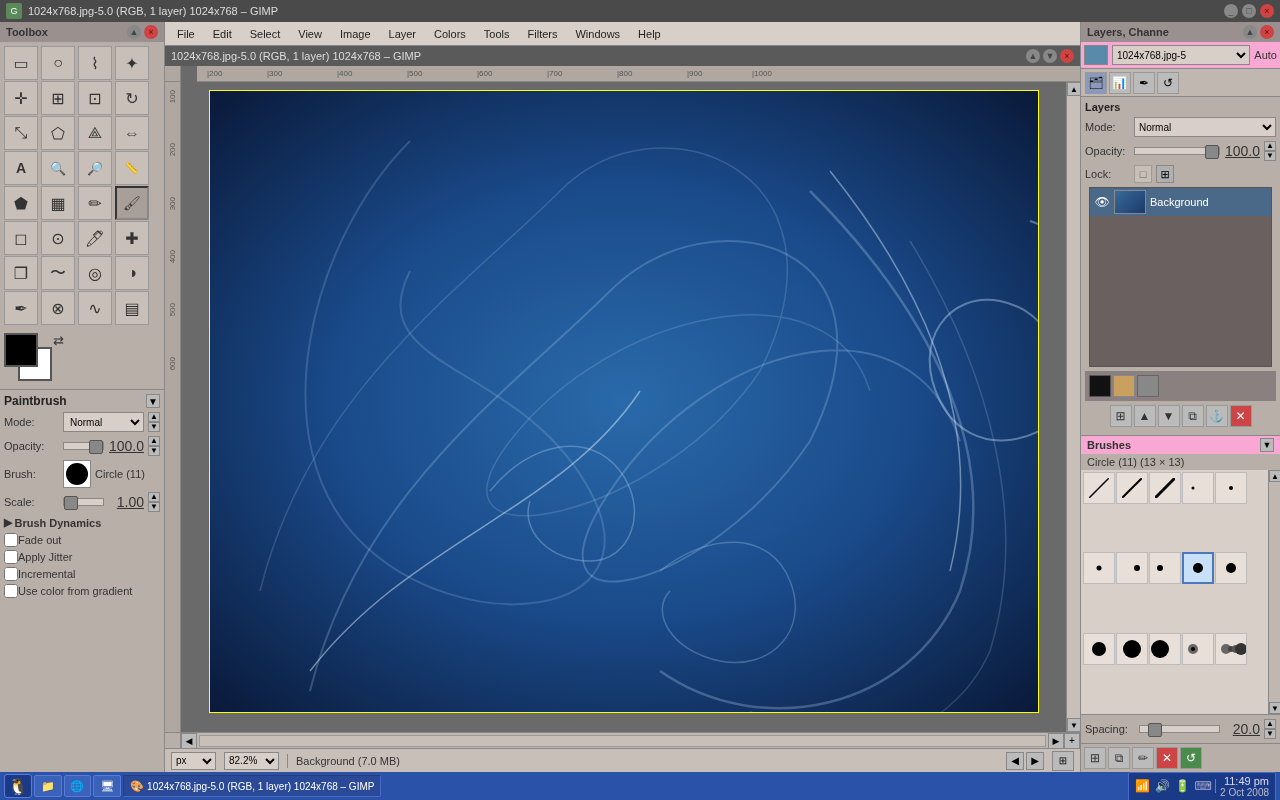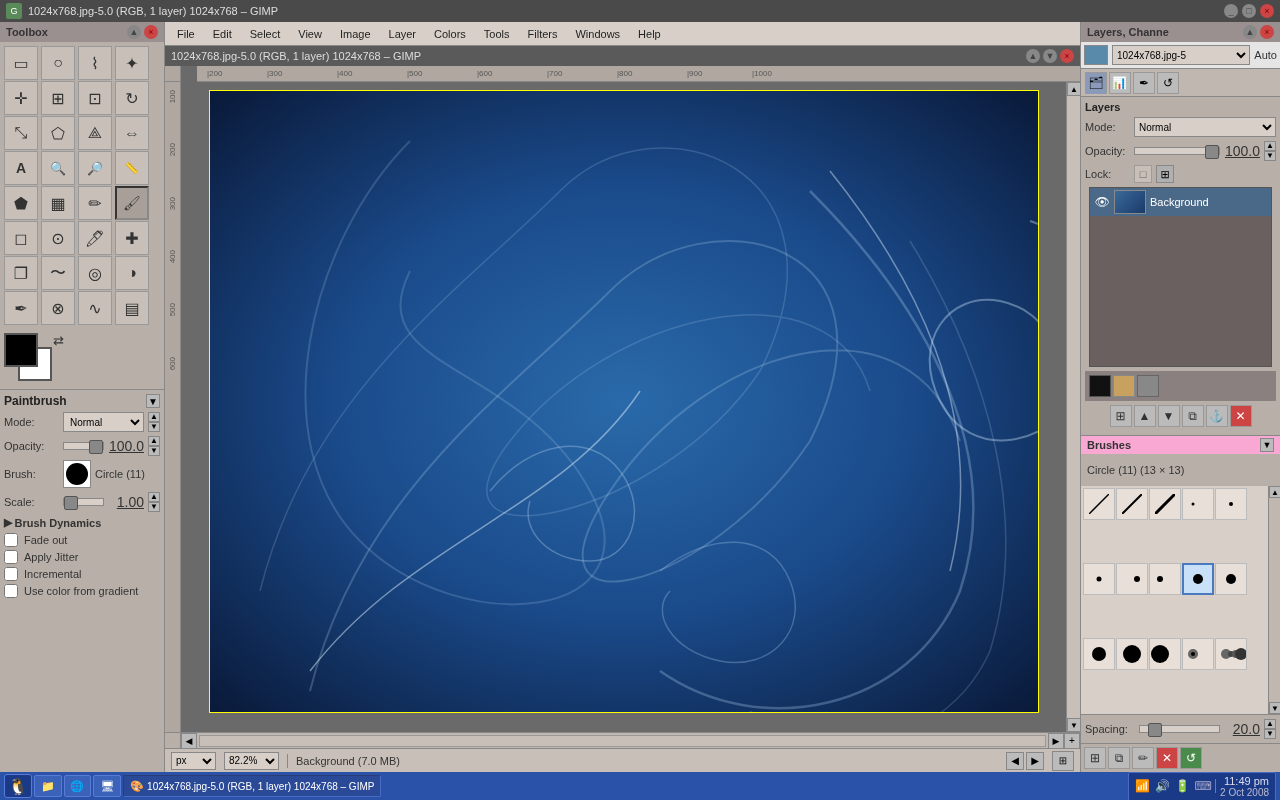--- a/index.html
+++ b/index.html
@@ -36,21 +36,21 @@
     .option-label { font-size: 11px; color: #333; width: 55px; flex-shrink: 0; }
     .option-select { flex: 1; font-size: 10px; background: #d8d0c8; border: 1px solid #888; height: 20px; padding: 0 2px; }
     .slider-track { flex: 1; height: 8px; background: #d8d0c8; border: 1px solid #888; position: relative; cursor: pointer; }
     .slider-thumb { position: absolute; top: -3px; height: 14px; width: 14px; background: #888; border: 1px solid #555; border-radius: 2px; cursor: pointer; }
     .option-value { font-size: 14px; color: #333; width: 36px; text-align: right; text-decoration: underline; }
     .spinner-btns { display: flex; flex-direction: column; }
     .spin-btn { height: 10px; width: 12px; background: #bbb; border: 1px solid #888; font-size: 8px; line-height: 8px; cursor: pointer; text-align: center; }
     .brush-preview { width: 28px; height: 28px; background: #fff; border: 1px solid #888; display: flex; align-items: center; justify-content: center; }
     .brush-circle { width: 22px; height: 22px; background: #000; border-radius: 50%; }
     .section-toggle { font-size: 11px; color: #333; cursor: pointer; display: flex; align-items: center; gap: 2px; font-weight: bold; margin-bottom: 4px; }
-    .checkbox-row { display: flex; align-items: center; gap: 6px; margin-bottom: 3px; }
+    .checkbox-row { display: flex; align-items: center; margin-bottom: 3px; }
     .checkbox-row input[type=checkbox] { width: 14px; height: 14px; cursor: pointer; }
     .checkbox-label { font-size: 11px; color: #333; }
 
     
     .main-area { flex: 1; display: flex; flex-direction: column; overflow: hidden; }
 
     
     .menu-bar { height: 24px; background: #d8d0c8; display: flex; align-items: center; padding: 0 4px; border-bottom: 1px solid #888; gap: 2px; }
     .menu-item { padding: 2px 8px; font-size: 11px; color: #222; cursor: pointer; height: 20px; display: flex; align-items: center; }
 
@@ -93,21 +93,21 @@
     .layer-thumb { width: 32px; height: 24px; background: #5a8aaa; border: 1px solid #888; flex-shrink: 0; }
     .layer-name { font-size: 11px; color: white; }
     .layer-actions { display: flex; gap: 2px; padding: 4px; justify-content: center; flex-wrap: wrap; }
     .layer-act-btn { width: 22px; height: 22px; background: #bbb; border: 1px solid #999; display: flex; align-items: center; justify-content: center; cursor: pointer; font-size: 12px; color: #333; }
     .layer-act-btn.delete { background: #cc4444; color: white; }
     .layer-act-btn.refresh { background: #4a8a4a; color: white; }
 
     
     .brushes-section { flex: 1; overflow: hidden; display: flex; flex-direction: column; border-top: 1px solid #888; }
     .brushes-title { height: 18px; background: #f9a8d4; display: flex; align-items: center; justify-content: space-between; padding: 0 6px; font-size: 11px; font-weight: bold; color: #333; }
-    .brushes-subtitle { font-size: 11px; color: #333; padding: 10px 6px; }
+    .brushes-subtitle { font-size: 11px; color: #333; padding: 2px 6px; }
     .brushes-grid { display: flex; flex-wrap: wrap; padding: 2px; gap: 1px; overflow-y: auto; flex: 1; background: #d8d0c8; }
     .brush-swatch { width: 32px; height: 32px; background: #e8e0d8; border: 1px solid #bbb; display: flex; align-items: center; justify-content: center; cursor: pointer; }
     .brush-swatch.selected { border: 2px solid #4a7abd; background: #c8e0f8; }
     .spacing-row { display: flex; align-items: center; gap: 4px; padding: 4px; border-top: 1px solid #888; }
     .spacing-label { font-size: 11px; color: #333; width: 50px; }
     .right-scroll { width: 12px; background: #c0b8b0; border-left: 1px solid #888; display: flex; flex-direction: column; }
 
     
     .taskbar { height: 28px; background: #2a52a8; display: flex; align-items: center; gap: 2px; padding: 0 4px; flex-shrink: 0; }
     .taskbar-start { width: 28px; height: 24px; background: #1a3a88; border: 1px solid #5a7ad8; display: flex; align-items: center; justify-content: center; font-size: 16px; cursor: pointer; color: white; border-radius: 3px; }
@@ -387,21 +387,21 @@
 
   <div class="right-panel">
     <div class="right-title">
       <span>Layers, Channe</span>
       <div class="toolbox-title-icons">
         <button class="title-btn max">▲</button>
         <button class="title-btn close">×</button>
       </div>
     </div>
 
-    <div style="display:flex;align-items:center;gap:4px;padding:3px;background:#e5e5e5;border-bottom:1px solid #888;">
+    <div style="display:flex;align-items:center;gap:4px;padding:3px;background:#f9a8d4;border-bottom:1px solid #888;">
       <div style="width:24px;height:20px;background:#5a8aaa;border:1px solid #888;flex-shrink:0;"></div>
       <select style="flex:1;font-size:10px;background:#d8d0c8;border:1px solid #888;height:20px;">
         <option>1024x768.jpg-5</option>
       </select>
       <span style="font-size:11px;color:#333;">Auto</span>
     </div>
 
     <div class="right-toolbar">
       <button class="rt-btn" style="background:#8a9ab8;border-bottom:none;">🗂</button>
       <button class="rt-btn">📊</button>

